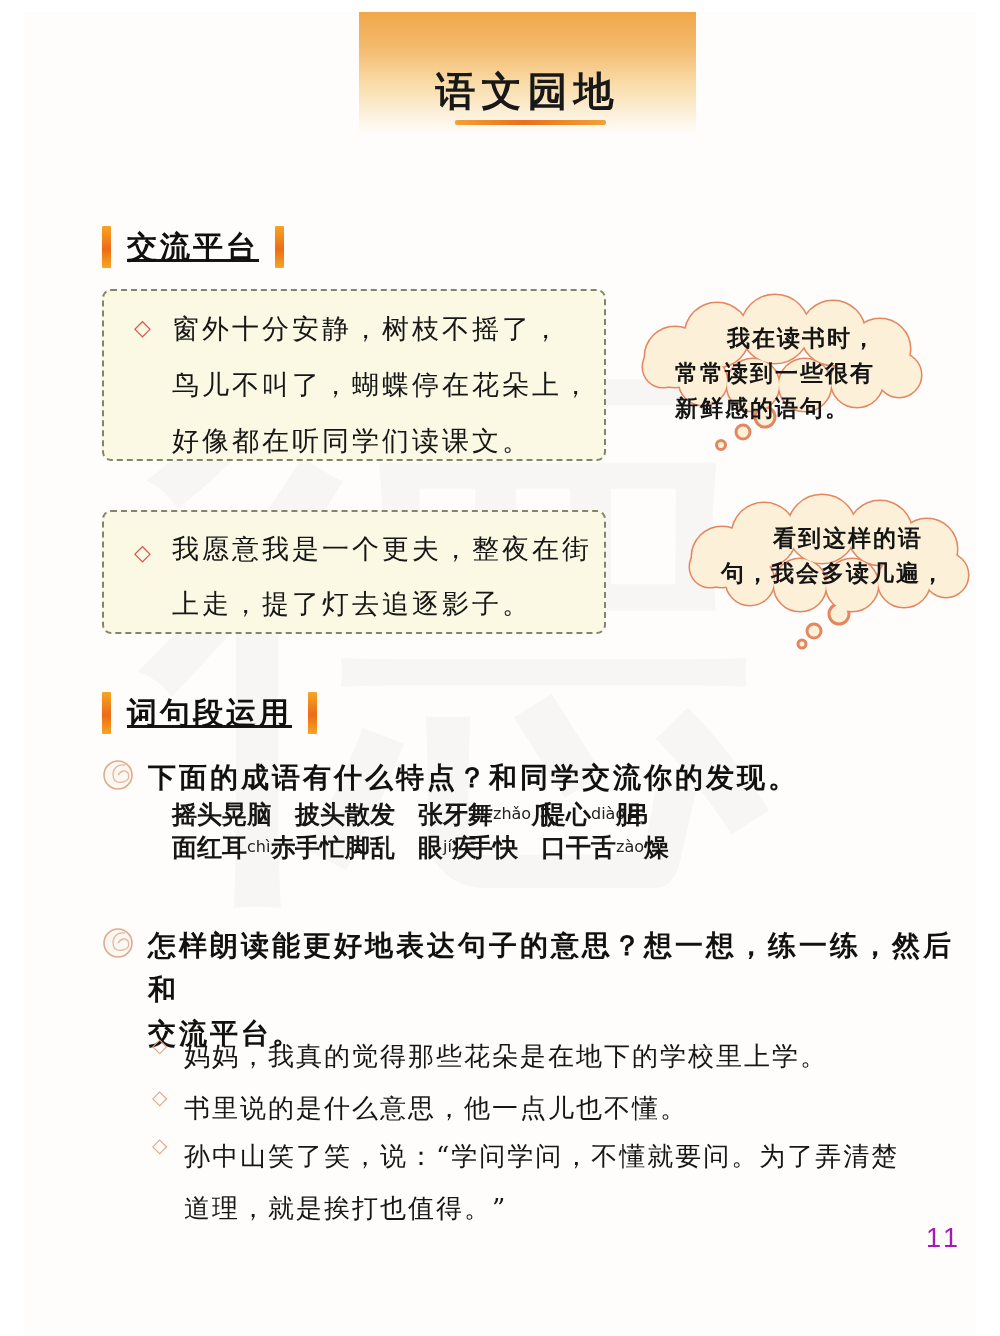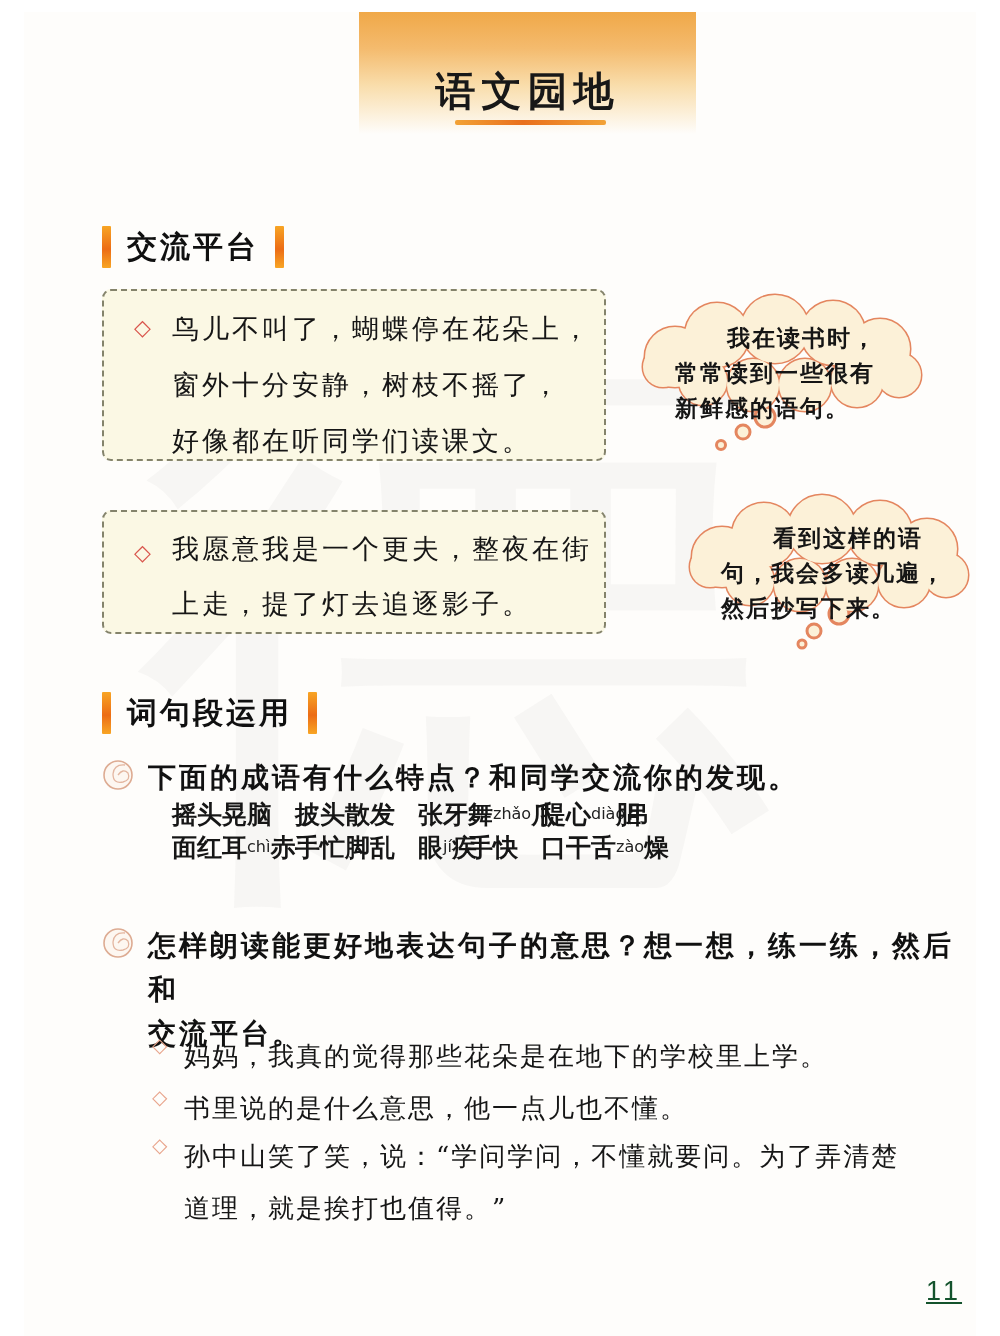--- a/index.html
+++ b/index.html
@@ -31,21 +31,21 @@
     position:absolute; left:0; top:52px; width:100%; text-align:center;
     font-size:40px; font-weight:700; letter-spacing:6px; color:#181818;
     font-family:"DejaVu Serif", serif;
   }
   .title-underline{
     position:absolute; left:96px; top:108px; width:151px; height:5px;
     background:linear-gradient(90deg,#f2a236,#e96f1c 45%,#f2a236);
     border-radius:2px;
   }
   
-  .section-head{ position:absolute; display:flex; align-items:flex-end; }
+  .section-head{ position:absolute; display:flex; align-items:flex-end;text-decoration:underline; }
   .v-bar{ width:9px; height:42px; border-radius:1px;
     background:linear-gradient(180deg,var(--bar-b),var(--bar-a) 55%,var(--bar-b)); }
   .section-title{
     margin:0 16px; font-family:"Liberation Sans", sans-serif;
     font-size:30px; font-weight:700; letter-spacing:3px; color:#101010;
   }
   .head-platform{ left:78px; top:214px; }
   .head-usage{ left:78px; top:680px; }
   
   .dashed-box{
@@ -98,22 +98,22 @@
   
   .sentence{ position:absolute; left:128px; width:850px; }
   .sentence .bullet{
     position:absolute; left:0; top:5px; font-size:20px; color:var(--diamond-light); line-height:1;
   }
   .sentence .lines{ margin-left:32px; font-size:26px; letter-spacing:2px; }
   .sentence .lines div{ line-height:52px; }
   .s1{ top:1018px; } .s2{ top:1070px; } .s3{ top:1118px; }
   
   .page-number{
-    position:absolute; left:902px; top:1264px; font-size:27px; letter-spacing:4px;
-    font-family:"Liberation Sans", sans-serif; color:#14532d;text-decoration:underline;
+    position:absolute; left:902px; top:1211px; font-size:27px; letter-spacing:4px;
+    font-family:"Liberation Sans", sans-serif; color:#a21caf;
   }
 </style>
 </head>
 <body>
 
 <div class="page">
 
   <div class="watermark">德</div>
 
   <div class="title-band">
@@ -123,22 +123,22 @@
 
   <div class="section-head head-platform">
     <span class="v-bar"></span>
     <span class="section-title">交流平台</span>
     <span class="v-bar"></span>
   </div>
 
   <div class="dashed-box box-1">
     <span class="bullet">◇</span>
     <div class="box-lines">
+        <div>窗外十分安静，树枝不摇了，</div>
         <div>鸟儿不叫了，蝴蝶停在花朵上，</div>
-        <div>窗外十分安静，树枝不摇了，</div>
         <div>好像都在听同学们读课文。</div>
       </div>
   </div>
 
   <svg class="bubble-svg bubble-1" width="302" height="168" viewBox="0 0 302 168">
     <g class="cloud-stroke">
       <circle cx="38" cy="64" r="30"></circle>
         <circle cx="80" cy="42" r="32"></circle>
       <circle cx="138" cy="36" r="34"></circle>
         <circle cx="196" cy="40" r="32"></circle>
@@ -208,21 +208,20 @@
       <circle cx="220" cy="88" r="26"></circle>
         <circle cx="168" cy="92" r="26"></circle>
       <circle cx="116" cy="92" r="26"></circle>
         <circle cx="66" cy="88" r="24"></circle>
       <circle cx="26" cy="74" r="20"></circle>
     </g>
   </svg>
   <div class="bubble-text bubble-text-2">
       <div>看到这样的语</div>
       <div>句，我会多读几遍，</div>
-      <div>然后抄写下来。</div>
     </div>
 
   <div class="section-head head-usage">
     <span class="v-bar"></span>
     <span class="section-title">词句段运用</span>
     <span class="v-bar"></span>
   </div>
 
   <div class="question-row q1">
     <svg class="q-icon" width="32" height="32" viewBox="0 0 32 32">

